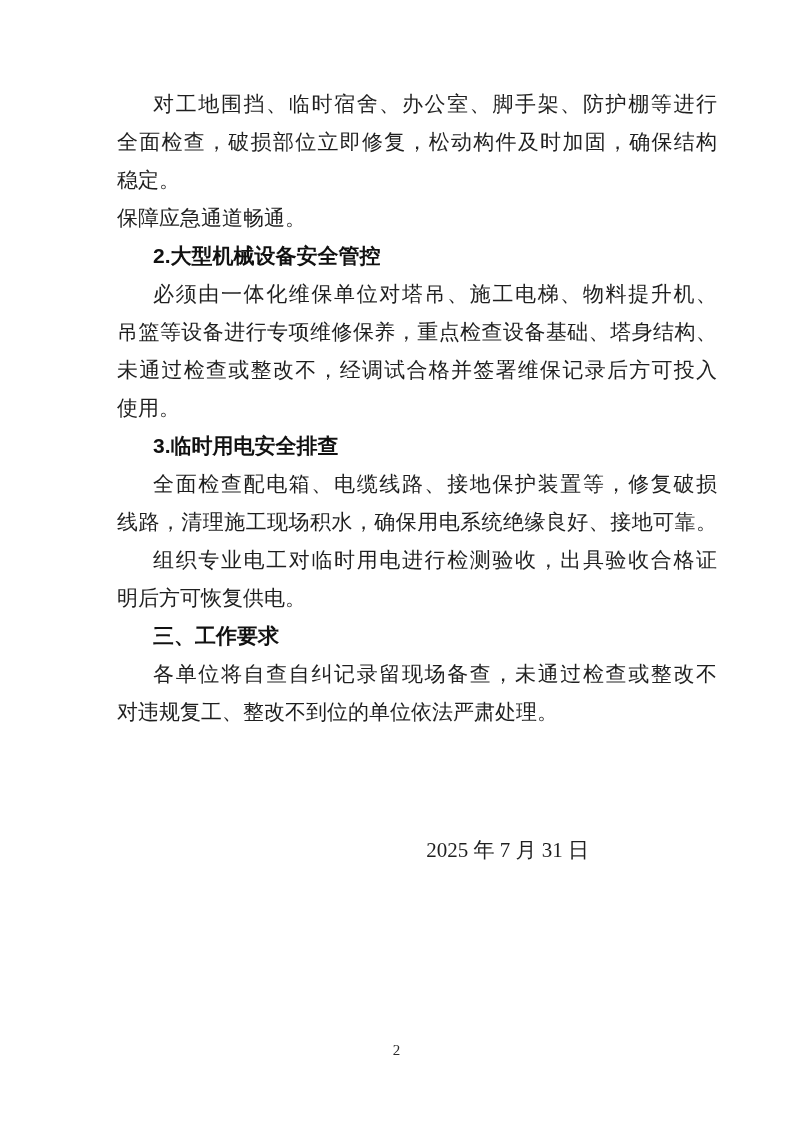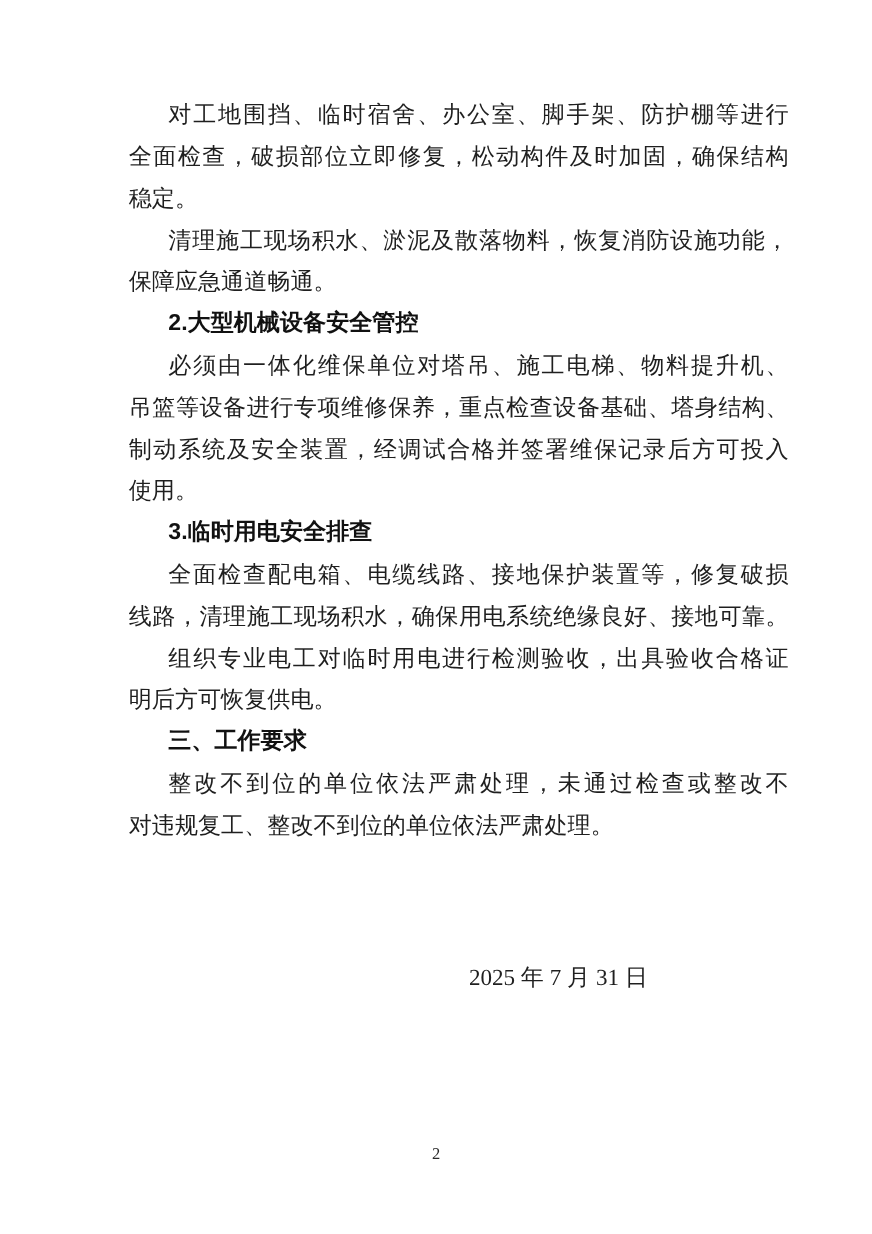--- a/index.html
+++ b/index.html
@@ -75,41 +75,40 @@
 </head>
 <body>
 
 <div class="page">
   <div class="doc-body">
 
     <div class="line stretch first">对工地围挡、临时宿舍、办公室、脚手架、防护棚等进行</div>
     <div class="line stretch">全面检查，破损部位立即修复，松动构件及时加固，确保结构</div>
     <div class="line">稳定。</div>
 
-    <div class="line stretch first">清理施工现场积水、淤泥及散落物料，恢复消防设施功能，</div>
     <div class="line">保障应急通道畅通。</div>
 
     <div class="heading">2.大型机械设备安全管控</div>
 
     <div class="line stretch first">必须由一体化维保单位对塔吊、施工电梯、物料提升机、</div>
     <div class="line stretch">吊篮等设备进行专项维修保养，重点检查设备基础、塔身结构、</div>
-    <div class="line stretch">制动系统及安全装置，经调试合格并签署维保记录后方可投入</div>
+    <div class="line stretch">未通过检查或整改不，经调试合格并签署维保记录后方可投入</div>
     <div class="line">使用。</div>
 
     <div class="heading">3.临时用电安全排查</div>
 
     <div class="line stretch first">全面检查配电箱、电缆线路、接地保护装置等，修复破损</div>
     <div class="line stretch">线路，清理施工现场积水，确保用电系统绝缘良好、接地可靠。</div>
 
     <div class="line stretch first">组织专业电工对临时用电进行检测验收，出具验收合格证</div>
     <div class="line">明后方可恢复供电。</div>
 
     <div class="heading">三、工作要求</div>
 
-    <div class="line stretch first">整改不到位的单位依法严肃处理，未通过检查或整改不</div>
+    <div class="line stretch first">各单位将自查自纠记录留现场备查，未通过检查或整改不</div>
     <div class="line">对违规复工、整改不到位的单位依法严肃处理。</div>
 
     <div class="spacer"></div>
     <div class="spacer"></div>
 
     <div class="date-line">2025 年 7 月 31 日</div>
 
   </div>
 
   <div class="footer">2</div>

